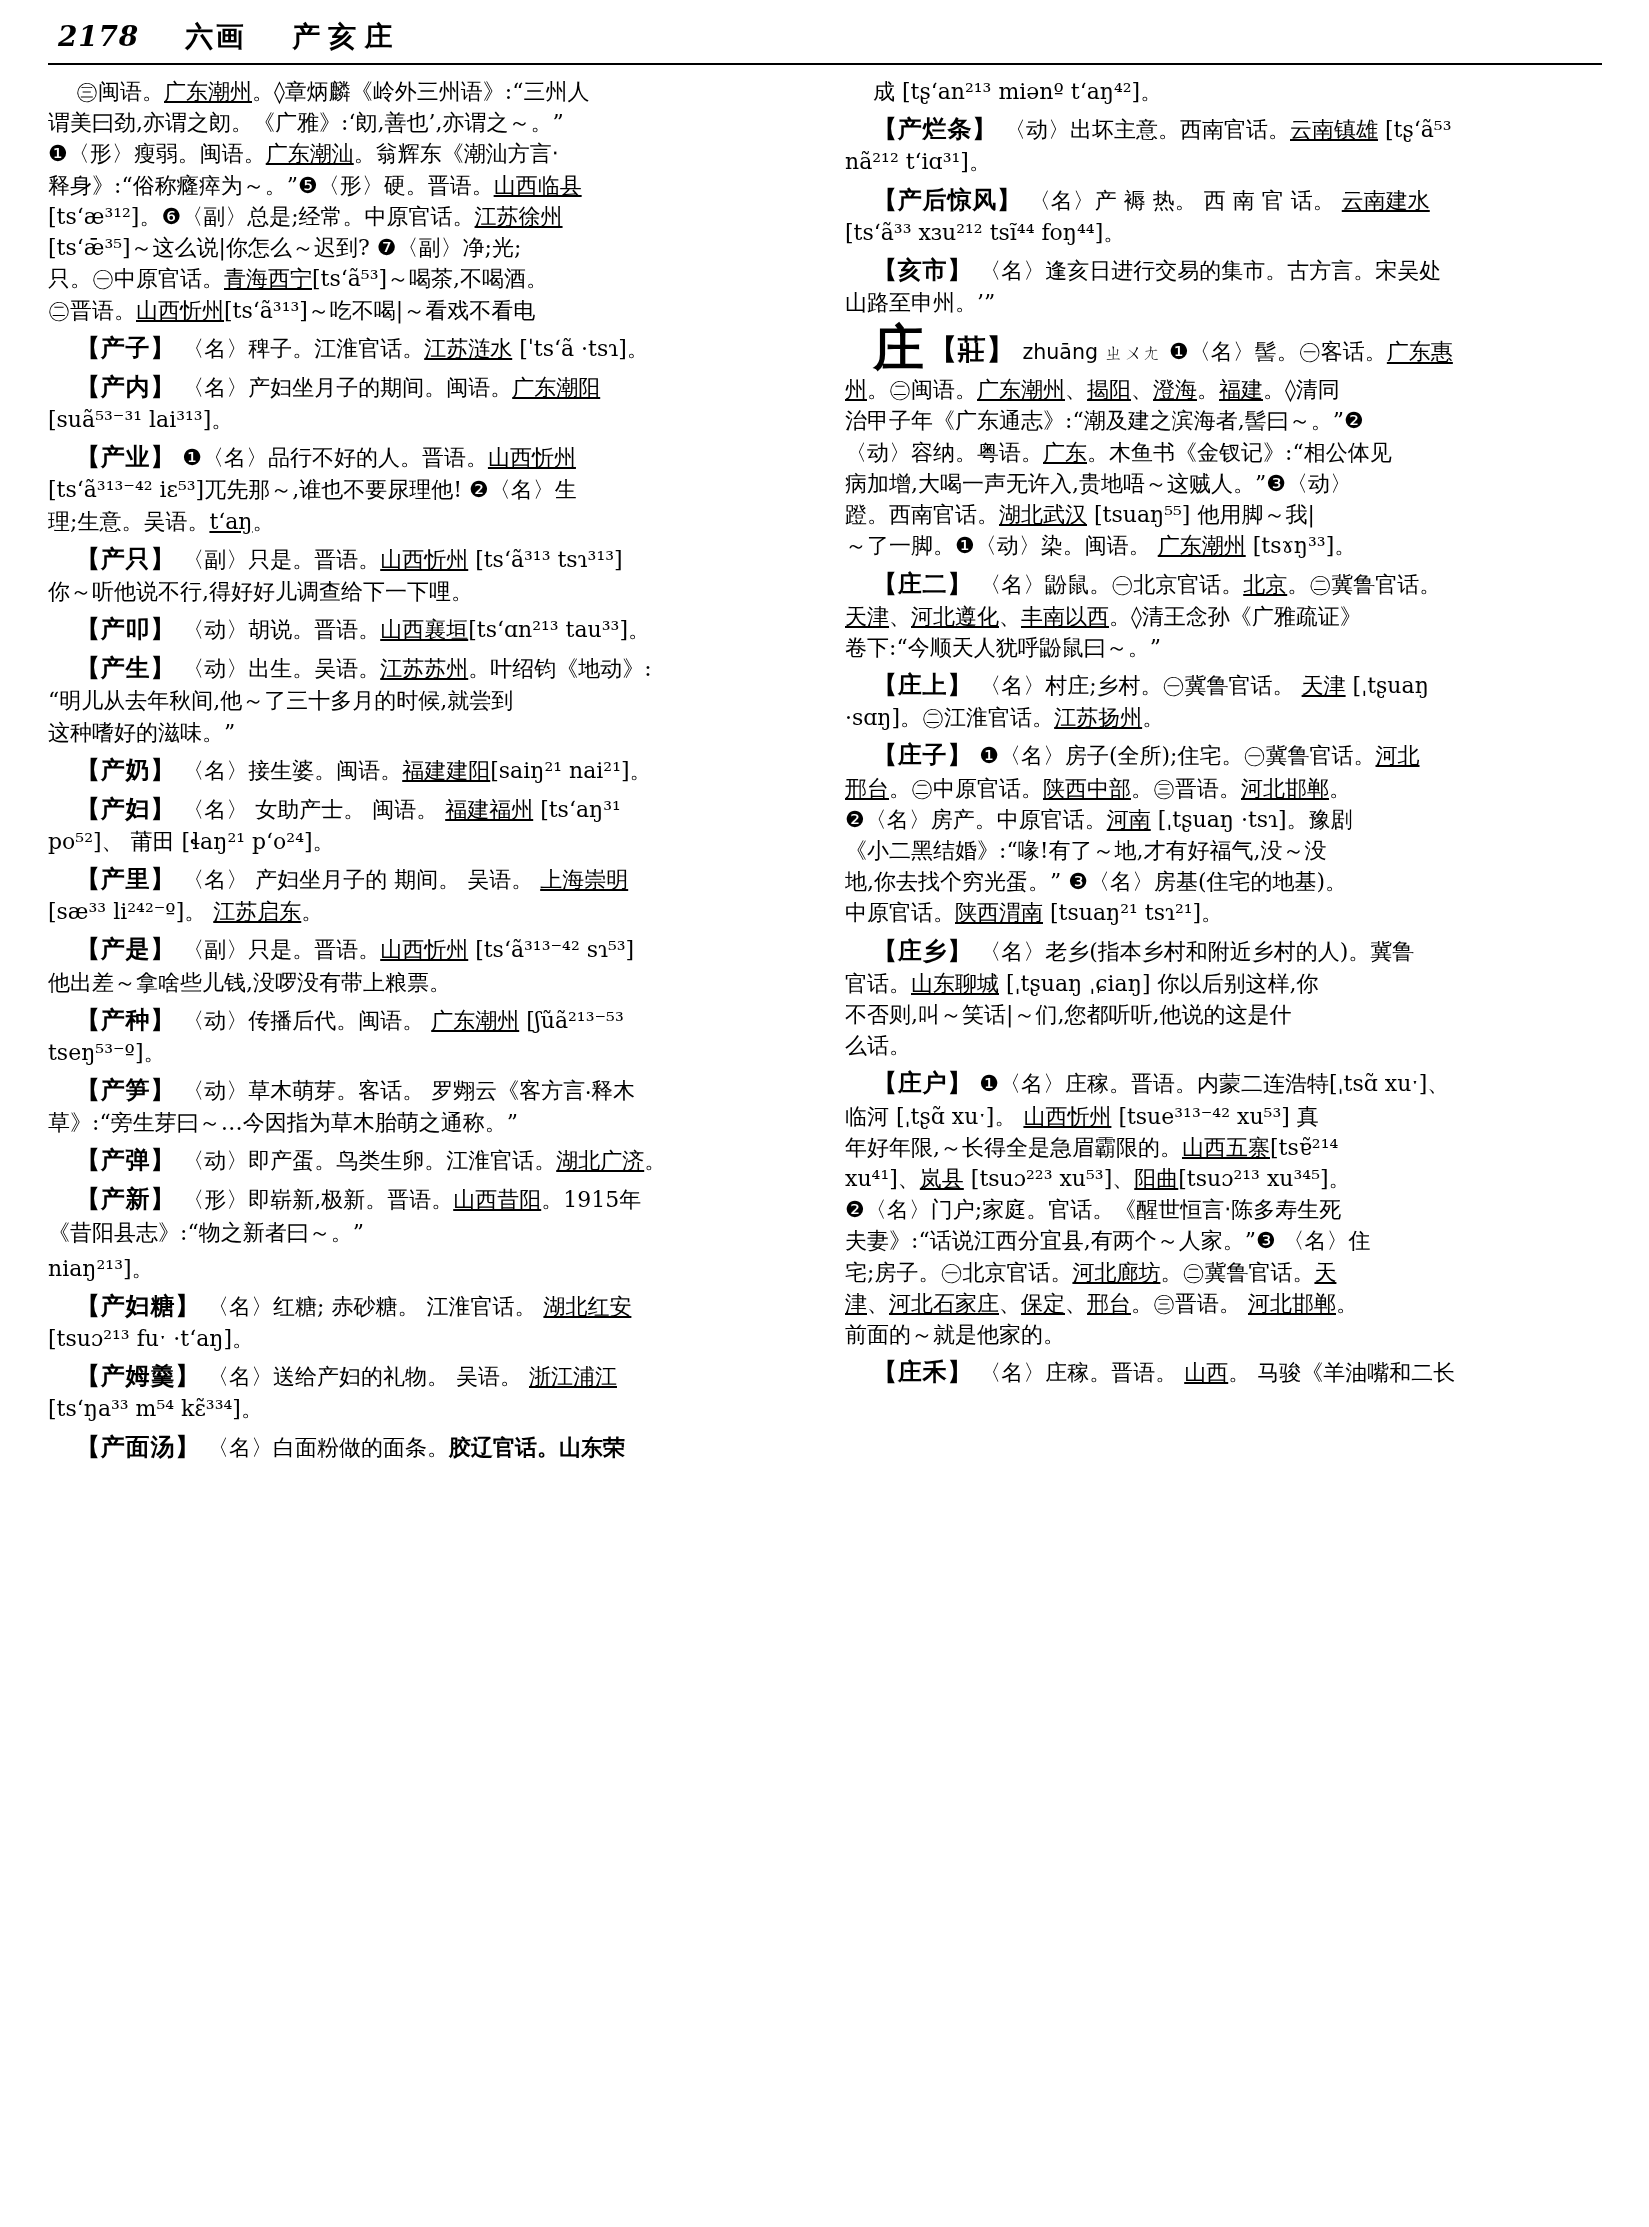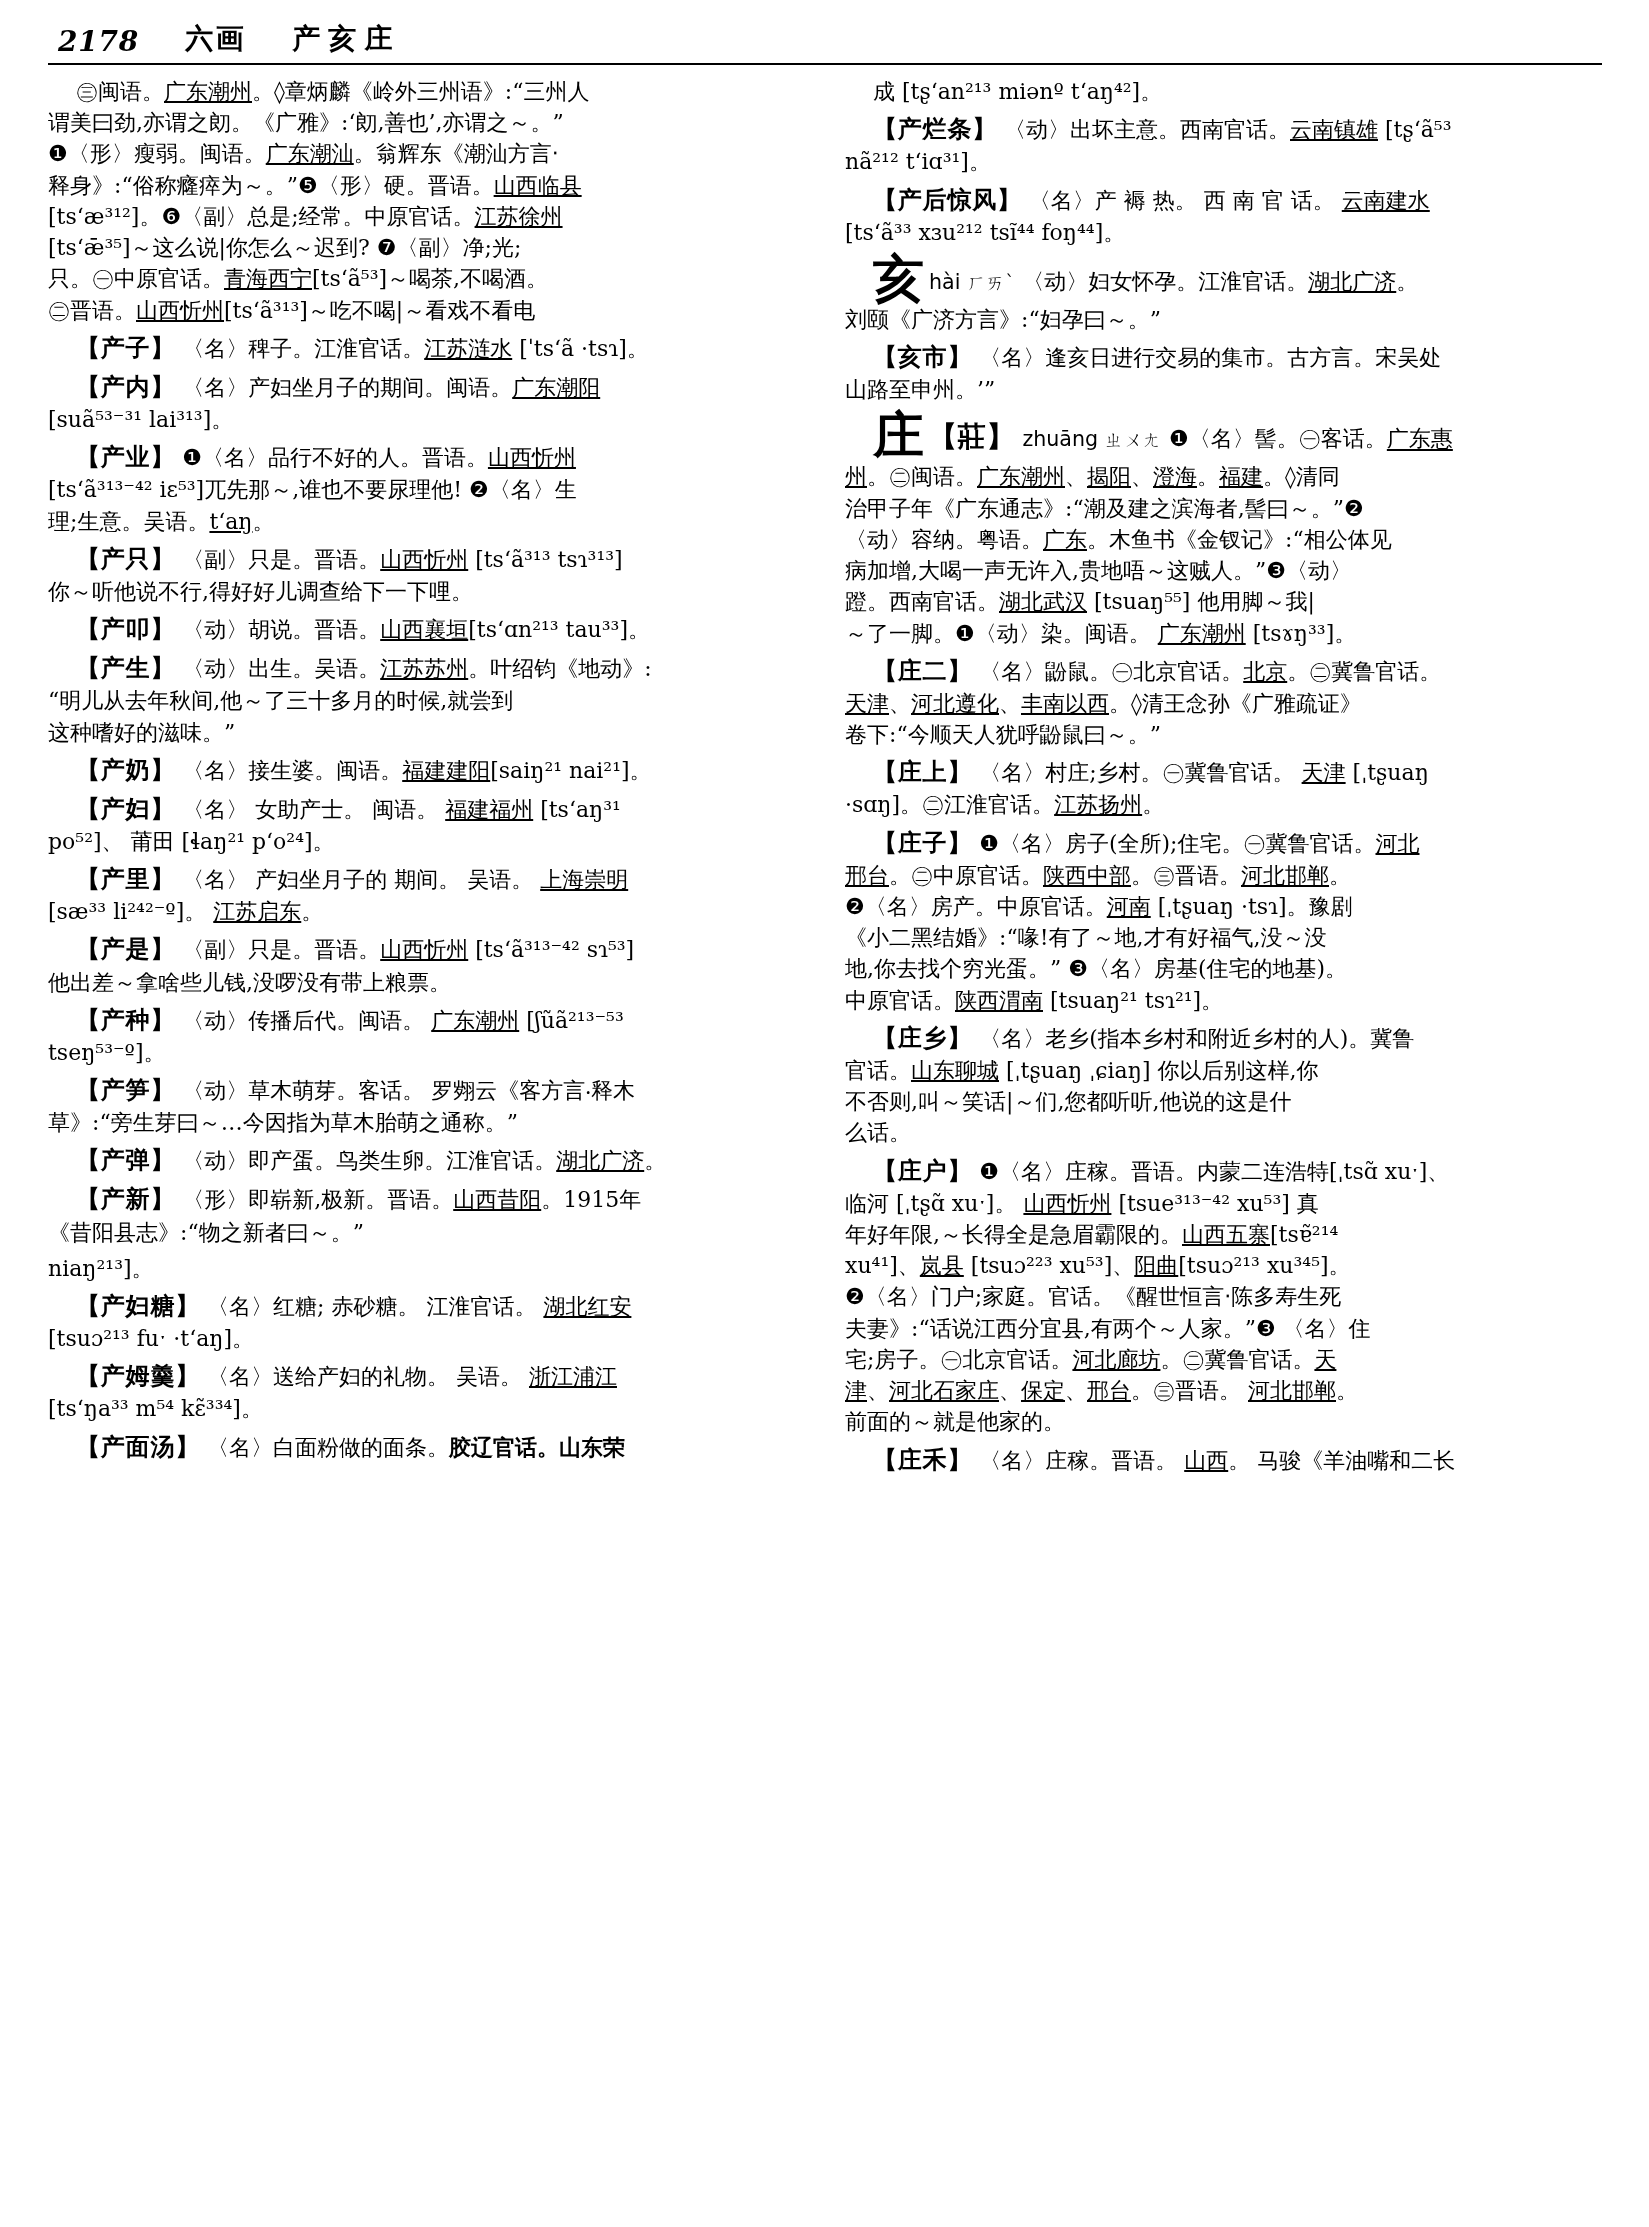--- a/index.html
+++ b/index.html
@@ -23,21 +23,21 @@
     box-sizing: border-box;
   }
   
   .header {
     position: absolute;
     top: 15px;
     left: 58px;
     right: 58px;
     height: 43px;
     display: flex;
-    align-items: flex-end;
+    align-items: center;
     gap: 46px;
     font-weight: bold;
   }
   .header .page-num {
     font-size: 28px;
     font-style: italic;
     font-family: "DejaVu Serif", serif;
     letter-spacing: 0.8px;
   }
   .header .radical {
@@ -208,24 +208,20 @@
           <p class="hang">成 [tʂʻan²¹³ miənº tʻaŋ⁴²]。</p>
         </div>
         <div class="entry">
           <p class="hang"><span class="hw">【产烂条】</span> 〈动〉出坏主意。西南官话。<u>云南镇雄</u> [tʂʻã⁵³</p>
           <p class="cont">nã²¹² tʻiɑ³¹]。</p>
         </div>
         <div class="entry">
           <p class="hang"><span class="hw">【产后惊风】</span> 〈名〉产 褥 热。 西 南 官 话。 <u>云南建水</u></p>
           <p class="cont">[tsʻã³³ xɜu²¹² tsĩ⁴⁴ foŋ⁴⁴]。</p>
         </div>
-        <div class="entry big-entry">
-          <p class="hang"><span class="bigchar">亥</span><span class="pinyin">hài</span> <span class="zhuyin">ㄏㄞˋ</span> 〈动〉妇女怀孕。江淮官话。<u>湖北广济</u>。</p>
-          <p class="cont">刘颐《广济方言》:“妇孕曰～。”</p>
-        </div>
         <div class="entry">
           <p class="hang"><span class="hw">【亥市】</span> 〈名〉逢亥日进行交易的集市。古方言。宋吴处</p>
           <p class="cont">山路至申州。’”</p>
         </div>
         <div class="entry big-entry">
           <p class="hang"><span class="bigchar">庄</span><span class="hw">【莊】</span> <span class="pinyin">zhuāng</span> <span class="zhuyin">ㄓㄨㄤ</span> ❶〈名〉髻。㊀客话。<u>广东惠</u></p>
           <p class="cont"><u>州</u>。㊁闽语。<u>广东潮州</u>、<u>揭阳</u>、<u>澄海</u>。<u>福建</u>。◊清同</p>
           <p class="cont">治甲子年《广东通志》:“潮及建之滨海者,髻曰～。”❷</p>
           <p class="cont">〈动〉容纳。粤语。<u>广东</u>。木鱼书《金钗记》:“相公体见</p>
           <p class="cont">病加增,大喝一声无许入,贵地唔～这贼人。”❸〈动〉</p>

